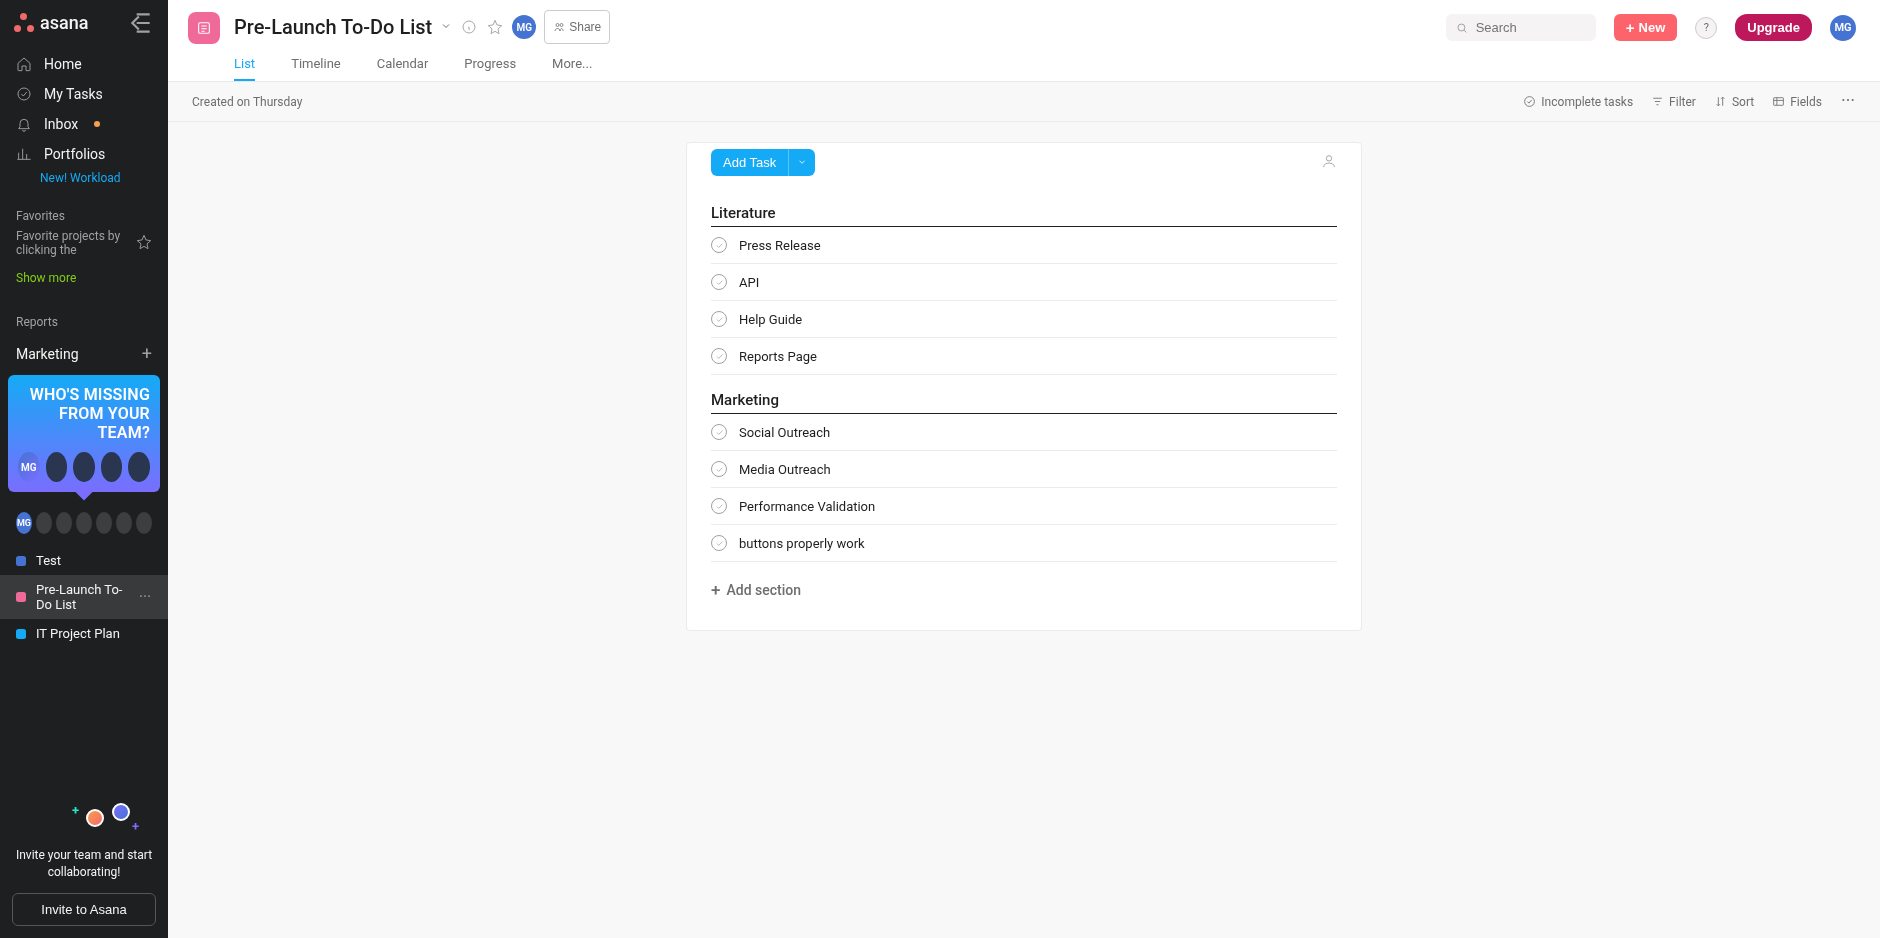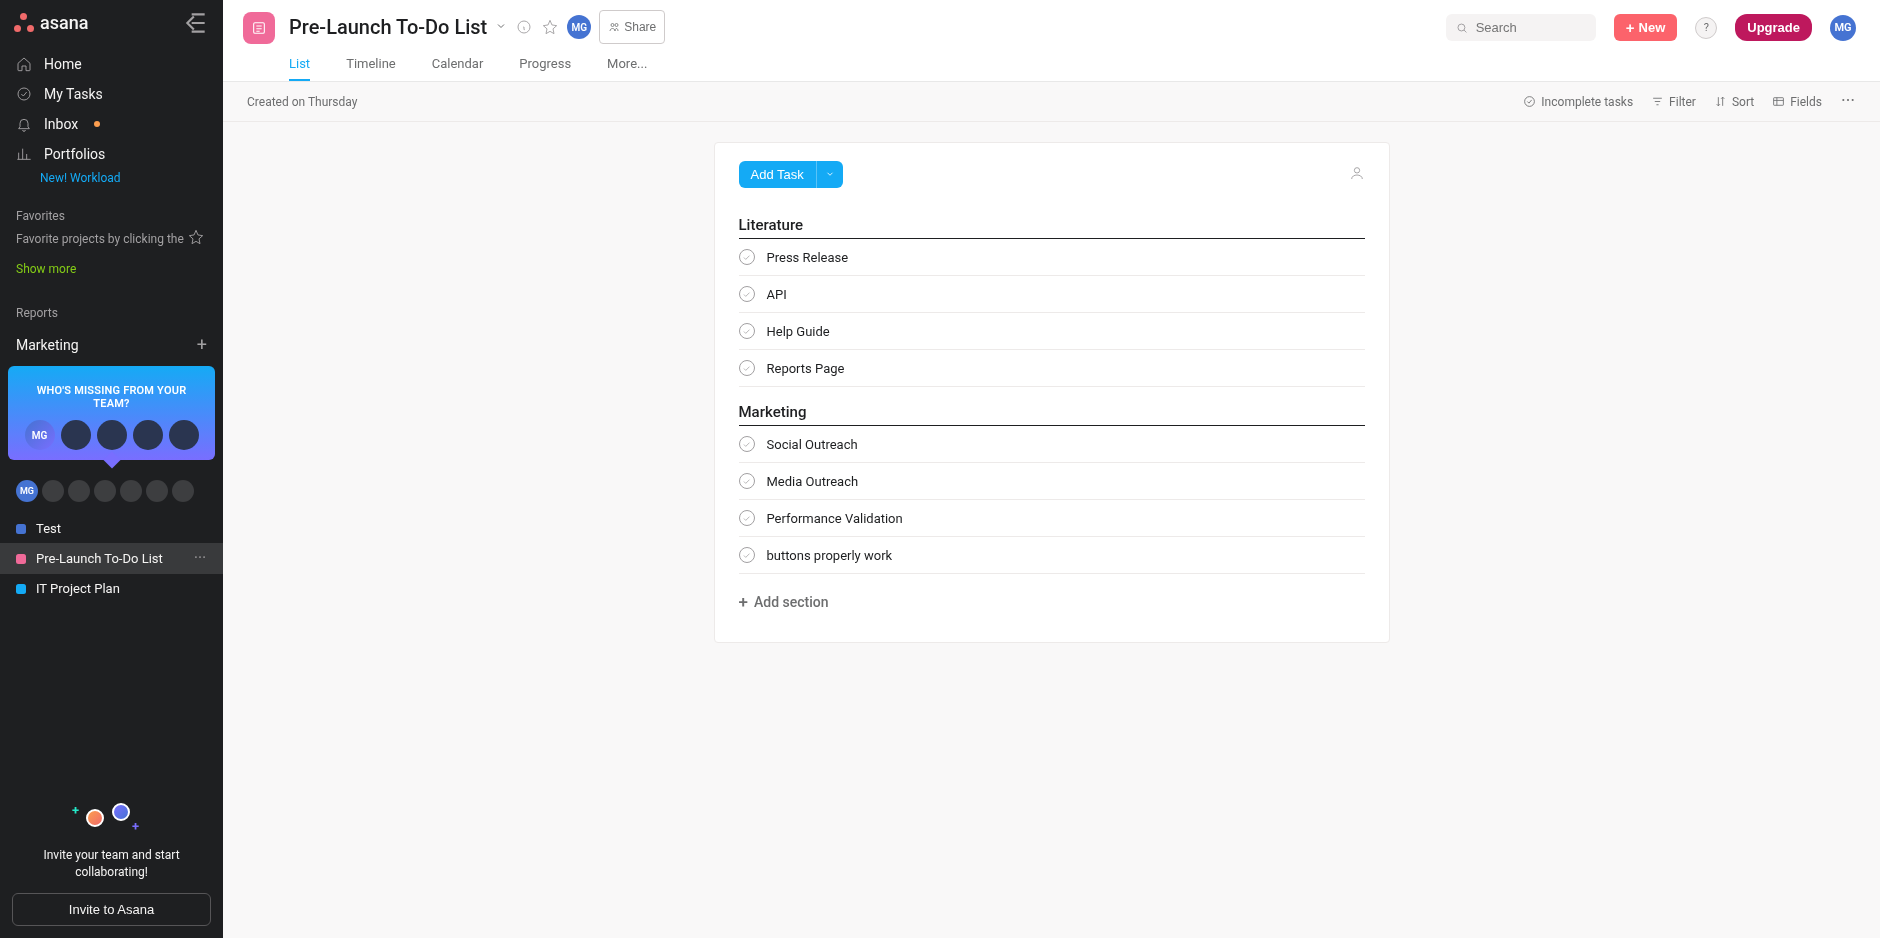--- a/index.html
+++ b/index.html
@@ -1,20 +1,20 @@
 <!DOCTYPE html>
 <html><head>
 <meta charset="utf-8">
 <style>
 * { box-sizing: border-box; margin: 0; padding: 0; }
 body { font-family: -apple-system, BlinkMacSystemFont, "Segoe UI", Roboto, Helvetica, Arial, sans-serif; font-size: 13px; color: #1e1f21; background: #fff; overflow: hidden; }
 .app { display: flex; height: 938px; width: 1880px; }
 
 
-.sidebar { width: 223px; background: #1e1f21; color: #f5f4f3; display: flex; flex-direction: column; flex-shrink: 0; }
+.sidebar { width: 168px; background: #1e1f21; color: #f5f4f3; display: flex; flex-direction: column; flex-shrink: 0; }
 .sidebar-top { padding: 12px 14px; display: flex; justify-content: space-between; align-items: center; }
 .logo { display: flex; align-items: center; gap: 6px; }
 .logo-dots { position: relative; width: 20px; height: 20px; }
 .logo-dots span { position: absolute; width: 7px; height: 7px; border-radius: 50%; }
 .logo-dots .d1 { top: 0; left: 6px; background: #f06a6a; }
 .logo-dots .d2 { bottom: 1px; left: 0; background: #f06a6a; }
 .logo-dots .d3 { bottom: 1px; right: 0; background: #f06a6a; }
 .logo-text { font-size: 18px; font-weight: 500; color: #f5f4f3; }
 .collapse-icon { width: 26px; height: 20px; display: flex; align-items: center; justify-content: center; cursor: pointer; color: #a2a0a2; }
 .nav-list { padding: 4px 0; }
@@ -23,21 +23,21 @@
 .nav-icon svg { width: 16px; height: 16px; stroke: #a2a0a2; fill: none; stroke-width: 1.4; }
 .nav-sub { padding: 2px 16px 6px 40px; color: #14aaf5; font-size: 12px; cursor: pointer; }
 .orange-dot { width: 6px; height: 6px; border-radius: 50%; background: #fc9e4f; display: inline-block; margin-left: 4px; }
 .sidebar-section { padding: 14px 16px 6px; color: #a2a0a2; font-size: 12px; }
 .fav-hint { padding: 0 16px 8px; color: #a2a0a2; font-size: 12px; display:flex; align-items:center; gap:4px;}
 .show-more { padding: 6px 16px; color: #84cc16; font-size: 12px; cursor: pointer; }
 .team-header { display: flex; justify-content: space-between; align-items: center; padding: 10px 16px 6px; color: #f5f4f3; font-size: 14px; cursor: pointer;}
 .team-header .plus { color: #a2a0a2; font-size: 18px; line-height: 1; cursor: pointer; }
 
 .team-promo { margin: 6px 8px 10px; background: linear-gradient(180deg,#15aaf5 0%, #796eff 100%); border-radius: 6px; padding: 10px; position: relative; }
-.team-promo-title { text-align: center; color: #fff; font-size: 11px; font-weight: 600; margin-bottom: 10px; letter-spacing: 0.2px; margin-top: 8px; }
+.team-promo-title { text-align: right; color: #fff; font-size: 16px; font-weight: 600; margin-bottom: 10px; letter-spacing: 0.2px; }
 .team-promo-avatars { display: flex; justify-content: center; gap: 6px; }
 .promo-av { width: 30px; height: 30px; border-radius: 50%; background: #2a3550; }
 .promo-av.me { background: linear-gradient(135deg,#4573d2,#796eff); color: #fff; display: flex; align-items: center; justify-content: center; font-size: 10px; font-weight: 600;}
 .team-promo-arrow { position: absolute; left: 50%; bottom: -6px; transform: translateX(-50%) rotate(45deg); width: 12px; height: 12px; background: #796eff; }
 
 .member-strip { padding: 10px 16px 12px; display: flex; gap: 4px; }
 .mem-av { width: 22px; height: 22px; border-radius: 50%; background: #3d3e40; }
 .mem-av.me { background: #4573d2; color: #fff; display: flex; align-items: center; justify-content: center; font-size: 9px; font-weight: 600; }
 
 .proj-item { display: flex; align-items: center; gap: 10px; padding: 7px 16px; cursor: pointer; font-size: 13px; }
@@ -81,21 +81,21 @@
 .me-av-top { width:26px; height:26px; border-radius:50%; background:#4573d2; color:#fff; font-size:11px; font-weight:600; display:flex; align-items:center; justify-content:center; cursor:pointer;}
 
 .toolbar { display:flex; align-items:center; padding:10px 24px; border-bottom:1px solid #edeae9; background:#f9f8f8;}
 .created-on { color:#6d6e6f; font-size:12px; }
 .tb-right { margin-left:auto; display:flex; align-items:center; gap:18px; }
 .tb-item { display:flex; align-items:center; gap:5px; color:#6d6e6f; font-size:12px; cursor:pointer; }
 .tb-item svg { width:13px; height:13px; stroke:#6d6e6f; fill:none; stroke-width:1.6;}
 .tb-more { cursor:pointer; color:#6d6e6f;}
 
 .content { flex:1; background:#f9f8f8; padding:20px 0; overflow:auto;}
-.task-panel { width: 676px; margin: 0 auto; background:#fff; border:1px solid #edeae9; border-radius:4px; padding:18px 0 30px;}
+.task-panel { width: 676px; margin: 0 auto; background:#fff; border:1px solid #edeae9; border-radius:4px; padding:6px 0 30px;}
 .panel-head { display:flex; align-items:center; padding:0 24px 12px; }
 .add-task-grp { display:flex; }
 .add-task-btn { background:#14aaf5; color:#fff; border:none; padding:6px 12px; font-size:13px; border-radius:6px 0 0 6px; cursor:pointer; }
 .add-task-caret { background:#14aaf5; color:#fff; border:none; border-left:1px solid rgba(255,255,255,0.3); padding:6px 8px; border-radius:0 6px 6px 0; cursor:pointer;}
 .assign-me { margin-left:auto; color:#a2a0a2; cursor:pointer; }
 .assign-me svg{width:16px;height:16px;stroke:#a2a0a2;fill:none;stroke-width:1.4;}
 
 .section-block { padding: 0 24px;}
 .section-title { font-size:15px; font-weight:500; padding: 16px 0 4px; border-bottom:1px solid #1e1f21; cursor:pointer;}
 .task-row { display:flex; align-items:center; gap:12px; padding:10px 0; border-bottom:1px solid #edeae9; cursor:pointer;}

